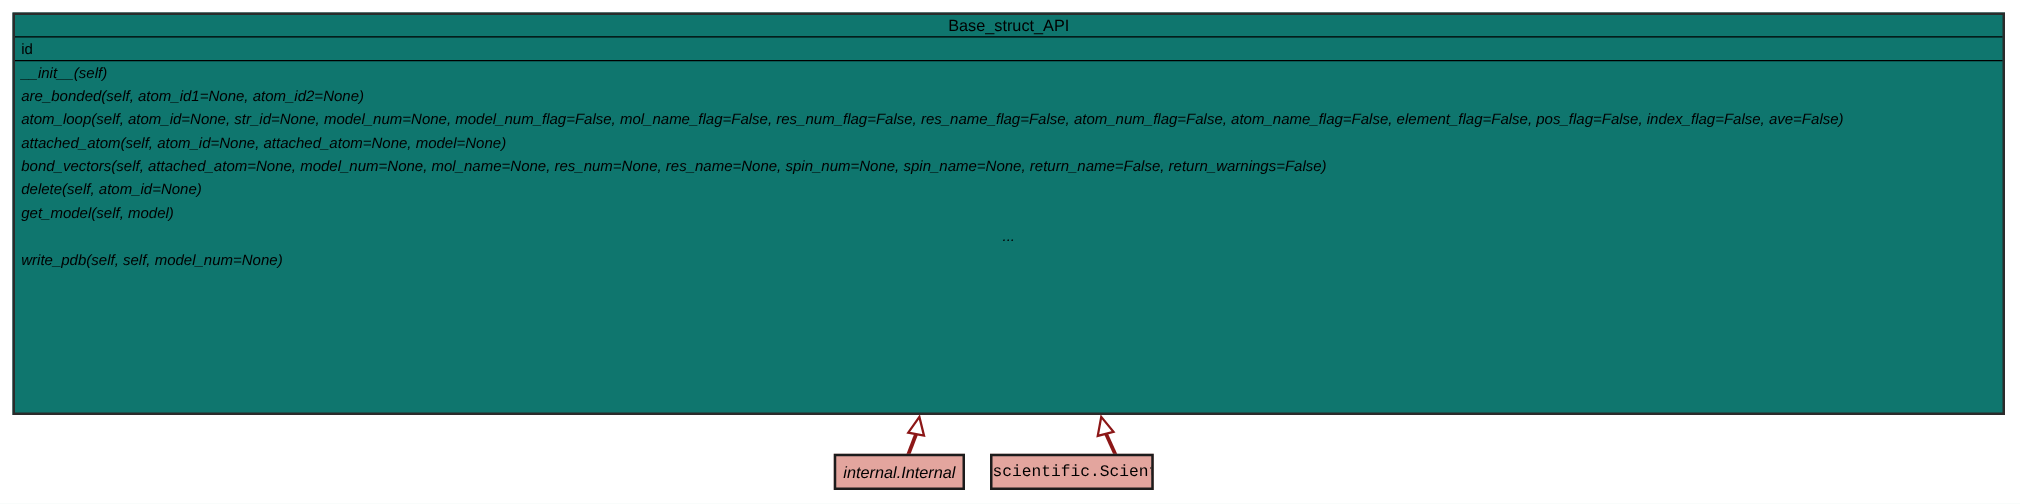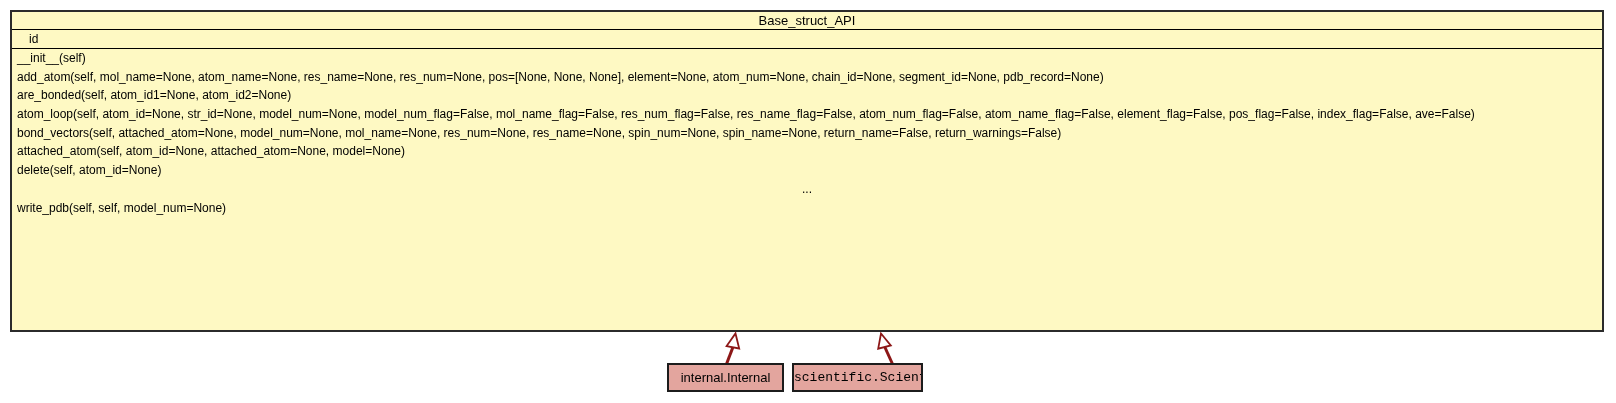--- a/index.html
+++ b/index.html
@@ -17,70 +17,71 @@
     overflow: hidden;
   }
   
   .uml-box {
     position: absolute;
     left: 10px;
     top: 10px;
     width: 1594px;
     height: 322px;
     box-sizing: border-box;
-    background: #fef9c3;
+    background: #0f766e;
     border: 2px solid #2b2b2b;
   }
   .uml-title {
     height: 17px;
     line-height: 17px;
     text-align: center;
     font-size: 13px;
     border-bottom: 1px solid #000000;
     white-space: nowrap;
     overflow: hidden;
   }
   .uml-attrs {
     height: 18px;
     line-height: 18px;
     font-size: 12px;
-    padding-left: 17px;
+    padding-left: 5px;
     border-bottom: 1px solid #000000;
     white-space: nowrap;
     overflow: hidden;
   }
   .uml-methods {
     position: relative;
   }
   .method-row {
     height: 18.7px;
     line-height: 18.7px;
     font-size: 12px;
     padding-left: 5px;
     white-space: nowrap;
     overflow: hidden;
+    font-style: italic;
   }
   .method-row.ellipsis-row {
     text-align: center;
     padding-left: 0;
   }
   
   .sub-box {
     position: absolute;
     box-sizing: border-box;
     height: 29px;
     background: #e3a59e;
     border: 2px solid #1c1c1c;
     text-align: center;
     font-size: 13px;
     line-height: 25px;
     white-space: nowrap;
     overflow: hidden;
   }
-  .sub-box.internal   { left: 667px; top: 363px; width: 117px; }
+  .sub-box.internal   { left: 667px; top: 363px; width: 105px; font-style: italic; }
   .sub-box.scientific { left: 792px; top: 363px; width: 131px; font-family: Liberation Mono, monospace; }
   
   .arrows-svg {
     position: absolute;
     left: 0;
     top: 0;
     width: 1616px;
     height: 403px;
     pointer-events: none;
   }
@@ -88,26 +89,26 @@
 </head>
 <body>
 
 <div class="canvas">
 
   <div class="uml-box">
     <div class="uml-title">Base_struct_API</div>
     <div class="uml-attrs">id</div>
     <div class="uml-methods">
       <div class="method-row">__init__(self)</div>
-      <div class="method-row">add_atom(self, mol_name=None, atom_name=None, res_name=None, res_num=None, pos=[None, None, None], element=None, atom_num=None, chain_id=None, segment_id=None, pdb_record=None)</div>
       <div class="method-row">are_bonded(self, atom_id1=None, atom_id2=None)</div>
       <div class="method-row">atom_loop(self, atom_id=None, str_id=None, model_num=None, model_num_flag=False, mol_name_flag=False, res_num_flag=False, res_name_flag=False, atom_num_flag=False, atom_name_flag=False, element_flag=False, pos_flag=False, index_flag=False, ave=False)</div>
+      <div class="method-row">attached_atom(self, atom_id=None, attached_atom=None, model=None)</div>
       <div class="method-row">bond_vectors(self, attached_atom=None, model_num=None, mol_name=None, res_num=None, res_name=None, spin_num=None, spin_name=None, return_name=False, return_warnings=False)</div>
-      <div class="method-row">attached_atom(self, atom_id=None, attached_atom=None, model=None)</div>
       <div class="method-row">delete(self, atom_id=None)</div>
+      <div class="method-row">get_model(self, model)</div>
       <div class="method-row ellipsis-row">...</div>
       <div class="method-row">write_pdb(self, self, model_num=None)</div>
     </div>
   </div>
 
   <svg class="arrows-svg" viewBox="0 0 1616 403" xmlns="http://www.w3.org/2000/svg">
 
     <line x1="726.5" y1="364" x2="733" y2="347" stroke="#8c1717" stroke-width="3"></line>
     <polygon points="735.5,333.5 739.2,348.5 726.6,346.1" fill="#ffffff" stroke="#8c1717" stroke-width="1.8"></polygon>
 

